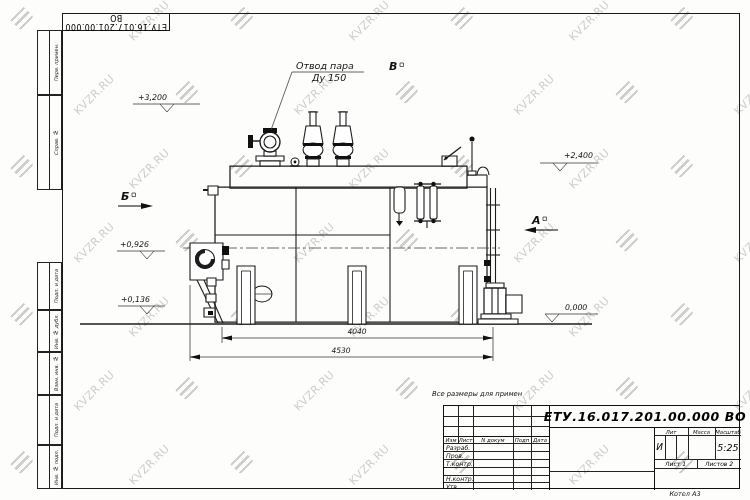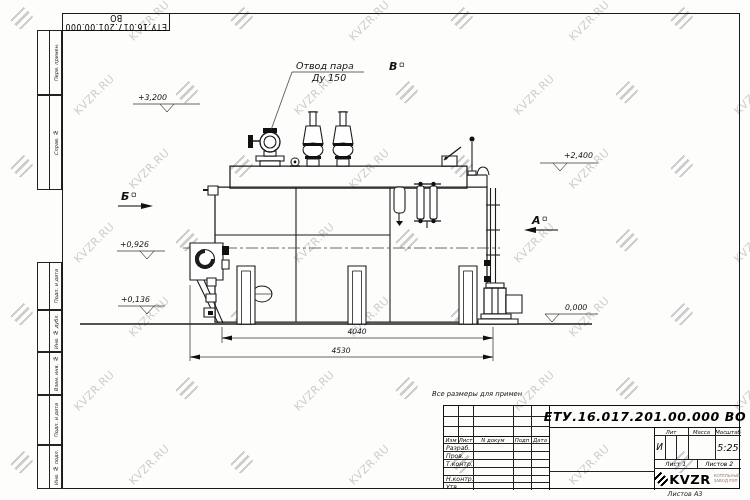--- a/index.html
+++ b/index.html
@@ -448,25 +448,17 @@
     <div class="c vl" style="left:232px;top:29px;height:24px;"></div>
     <div class="c vl" style="left:253px;top:53px;height:9px;"></div>
     <div class="c th cent" style="left:210px;top:22px;width:34px;height:7px;">Лит</div>
     <div class="c th cent" style="left:244px;top:22px;width:27px;height:7px;">Масса</div>
     <div class="c th cent" style="left:271px;top:22px;width:26px;height:7px;">Масштаб</div>
     <div class="c it cent" style="left:210px;top:29px;width:11px;height:24px;font-size:9px;">И</div>
     <div class="c it cent" style="left:271px;top:29px;width:26px;height:24px;font-size:9.5px;">5:25</div>
     <div class="c it cent" style="left:210px;top:53px;width:43px;height:9px;font-size:6px;">Лист 1</div>
     <div class="c it cent" style="left:253px;top:53px;width:44px;height:9px;font-size:6px;">Листов 2</div>
 
-    <div class="c" style="left:212px;top:63px;width:84px;height:20px;display:flex;align-items:center;justify-content:center;gap:3px;">
-      <span class="coil"></span>
-      <span style="font-size:13px;font-weight:800;letter-spacing:.5px;color:#000;">KVZR</span>
-      <span style="display:flex;flex-direction:column;line-height:4.6px;">
-        <span style="font-size:4px;color:#997a6a;">КОТЕЛЬНЫЙ</span>
-        <span style="font-size:4px;color:#997a6a;">ЗАВОД РЭП</span>
-      </span>
-    </div>
-  </div>
-
-  <div id="fmt" class="ovl">Листов А3</div>
+  </div>
+
+  <div id="fmt" class="ovl">Котел А3</div>
 
 </div>
 
 </body></html>

